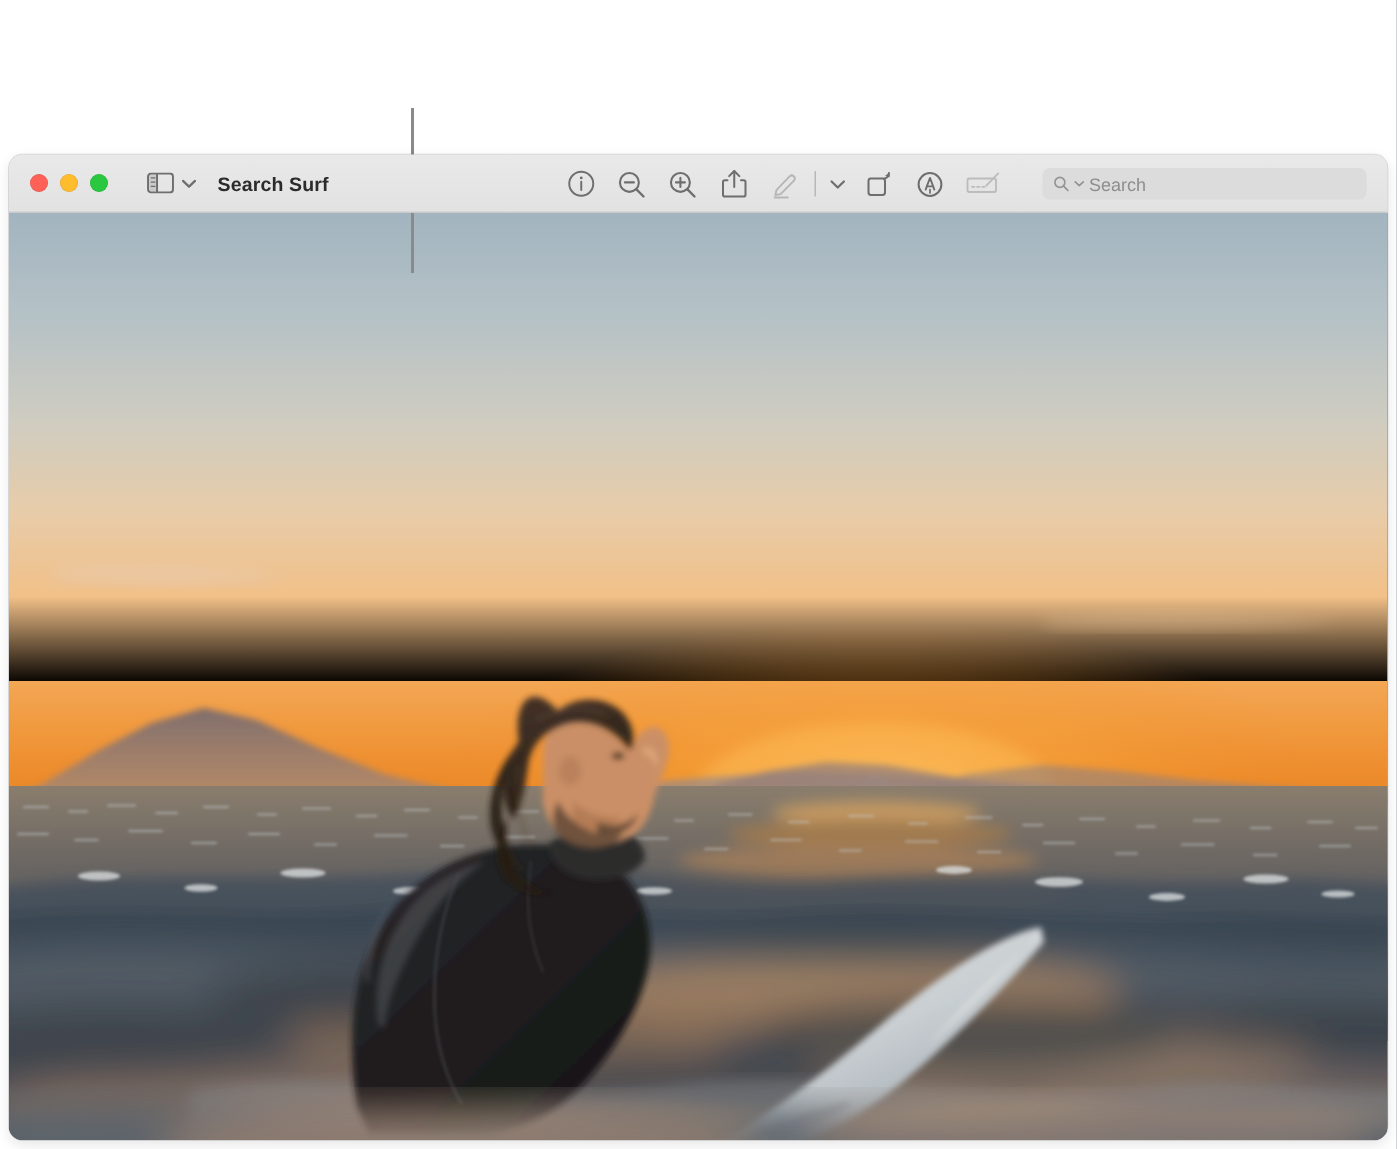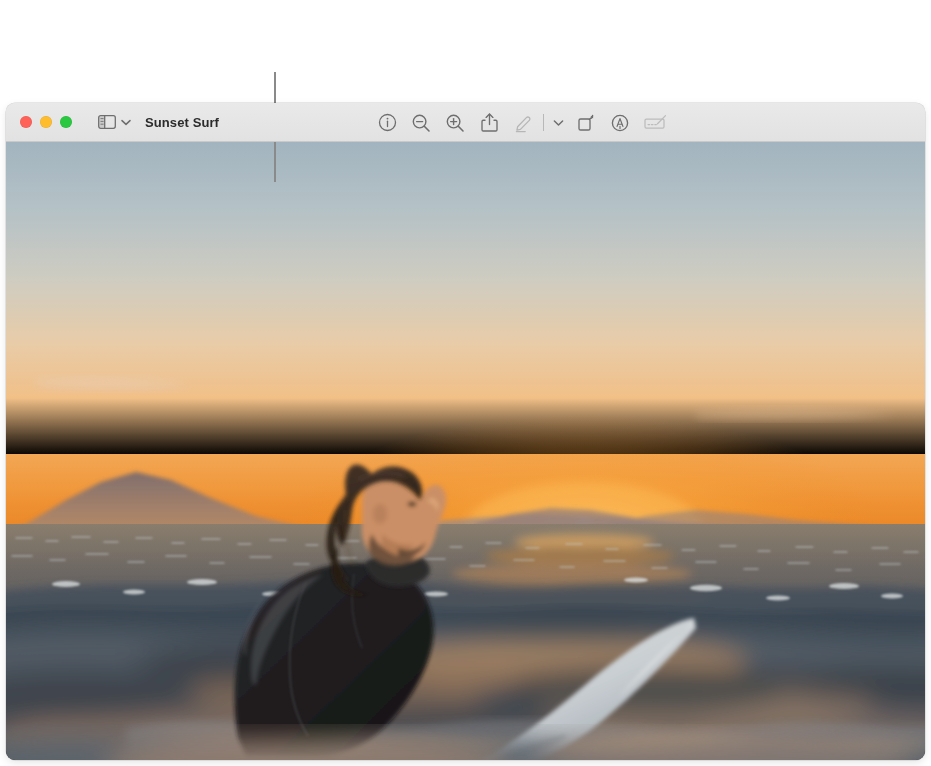--- a/index.html
+++ b/index.html
@@ -196,21 +196,21 @@
             <line x1="2.5" y1="9.2" x2="5.6" y2="9.2" stroke="#6e6e6e" stroke-width="0.9"></line>
           </svg>
         </span>
         <span class="chev">
           <svg width="10" height="7" viewBox="0 0 10 7">
             <path d="M1 1.6 L5 5.4 L9 1.6" fill="none" stroke="#6e6e6e" stroke-width="1.5" stroke-linecap="round" stroke-linejoin="round"></path>
           </svg>
         </span>
       </div>
 
-      <div class="win-title">Sunset Surf</div>
+      <div class="win-title">Search Surf</div>
 
       <div class="toolbar-icons">
 
         <span class="icon-btn">
           <svg width="19" height="19" viewBox="0 0 19 19">
             <circle cx="9.5" cy="9.5" r="8" fill="none" stroke="#6e6e6e" stroke-width="1.3"></circle>
             <circle cx="9.5" cy="5.6" r="0.95" fill="#6e6e6e"></circle>
             <line x1="9.5" y1="8.2" x2="9.5" y2="13.6" stroke="#6e6e6e" stroke-width="1.3" stroke-linecap="round"></line>
           </svg>
         </span>
@@ -276,20 +276,34 @@
           <svg width="25" height="18" viewBox="0 0 25 18">
             <rect x="1" y="5" width="19" height="9" rx="1.3" fill="none" stroke="#bcbcbc" stroke-width="1.25"></rect>
             <line x1="4" y1="10.6" x2="5.6" y2="10.6" stroke="#bcbcbc" stroke-width="1.15" stroke-linecap="round"></line>
             <line x1="7.4" y1="10.6" x2="9" y2="10.6" stroke="#bcbcbc" stroke-width="1.15" stroke-linecap="round"></line>
             <line x1="10.8" y1="10.6" x2="12.4" y2="10.6" stroke="#bcbcbc" stroke-width="1.15" stroke-linecap="round"></line>
             <path d="M13.5 9.8 L21.5 1.6" fill="none" stroke="#bcbcbc" stroke-width="1.25" stroke-linecap="round"></path>
           </svg>
         </span>
       </div>
 
+      <div class="search-field">
+        <span style="display:inline-flex;">
+          <svg width="11" height="11" viewBox="0 0 12 12">
+            <circle cx="5" cy="5" r="3.6" fill="none" stroke="#949494" stroke-width="1.2"></circle>
+            <line x1="7.7" y1="7.7" x2="10.8" y2="10.8" stroke="#949494" stroke-width="1.3" stroke-linecap="round"></line>
+          </svg>
+        </span>
+        <span style="display:inline-flex;">
+          <svg width="7" height="5" viewBox="0 0 7 5">
+            <path d="M0.8 1.2 L3.5 3.8 L6.2 1.2" fill="none" stroke="#949494" stroke-width="1.1" stroke-linecap="round" stroke-linejoin="round"></path>
+          </svg>
+        </span>
+        <span class="search-text">Search</span>
+      </div>
     </div>
 
     <div class="photo">
       <div class="callout-line-over"></div>
       <svg viewBox="0 0 919 618" preserveAspectRatio="xMidYMid slice">
         <defs>
           <linearGradient id="sky" x1="0" y1="0" x2="0" y2="1">
             <stop offset="0" stop-color="#9fb6c6"></stop>
             <stop offset="0.16" stop-color="#b1c3cd"></stop>
             <stop offset="0.34" stop-color="#cdcfc8"></stop>

